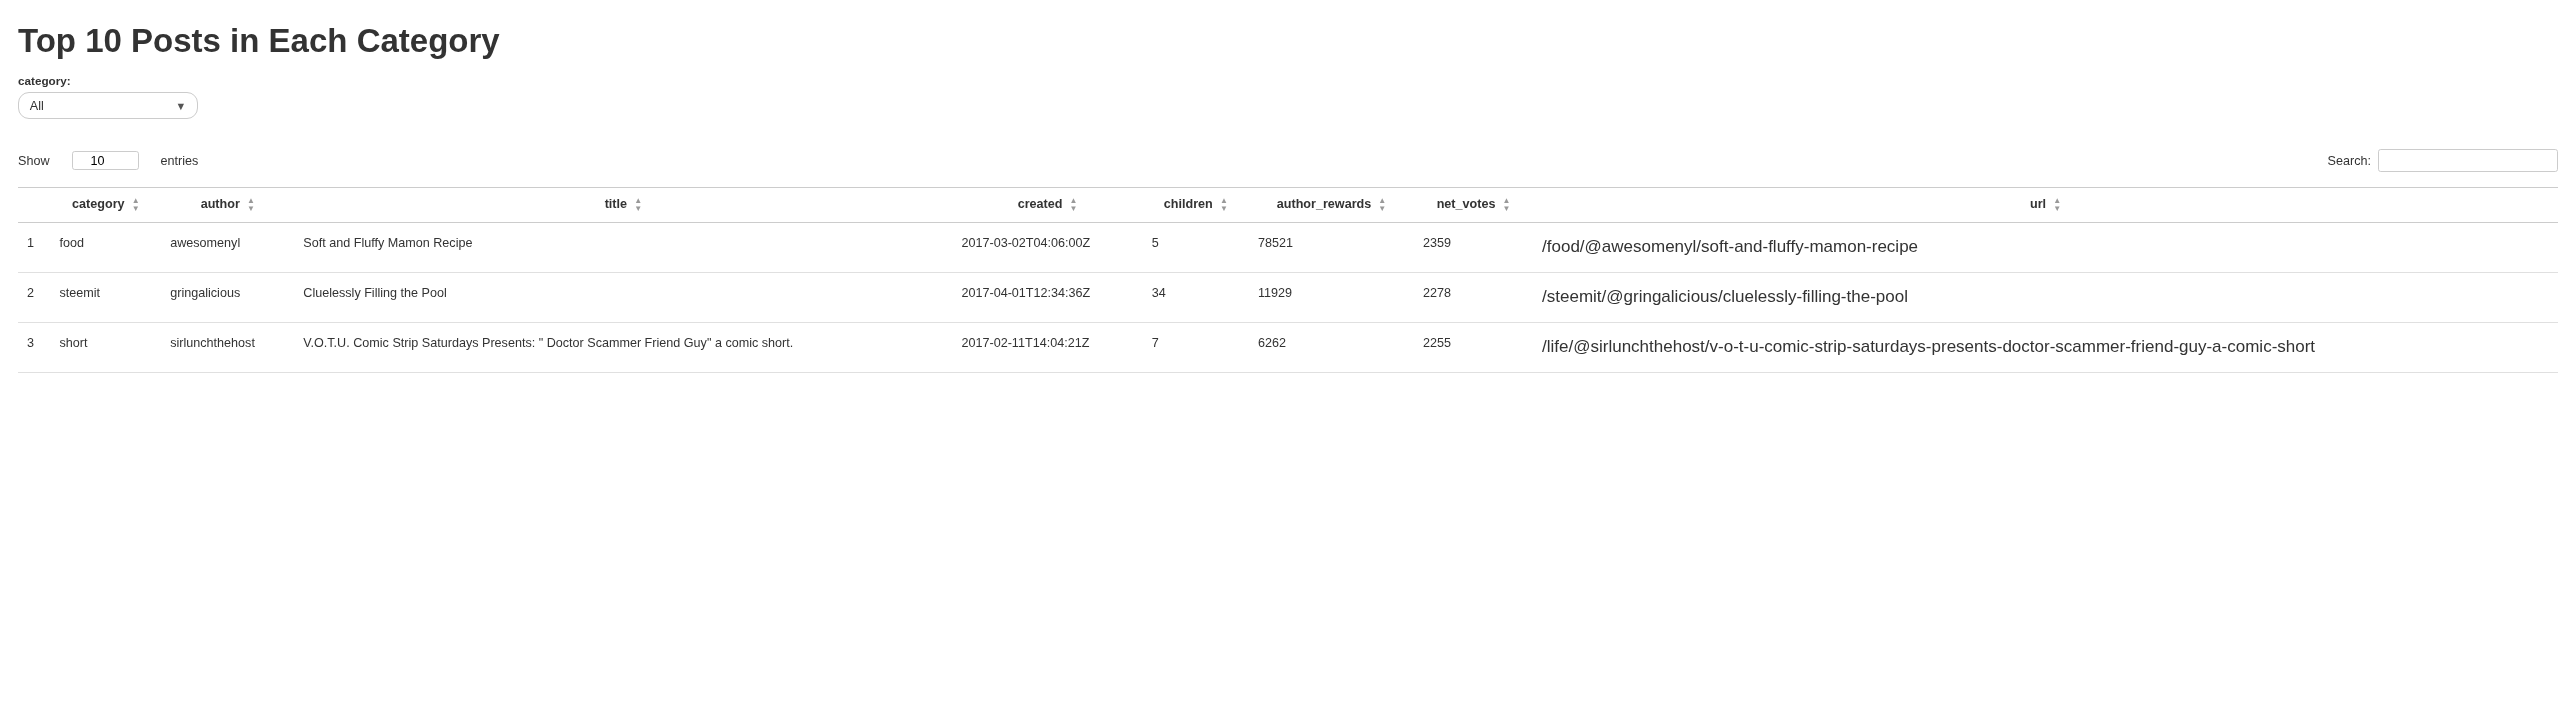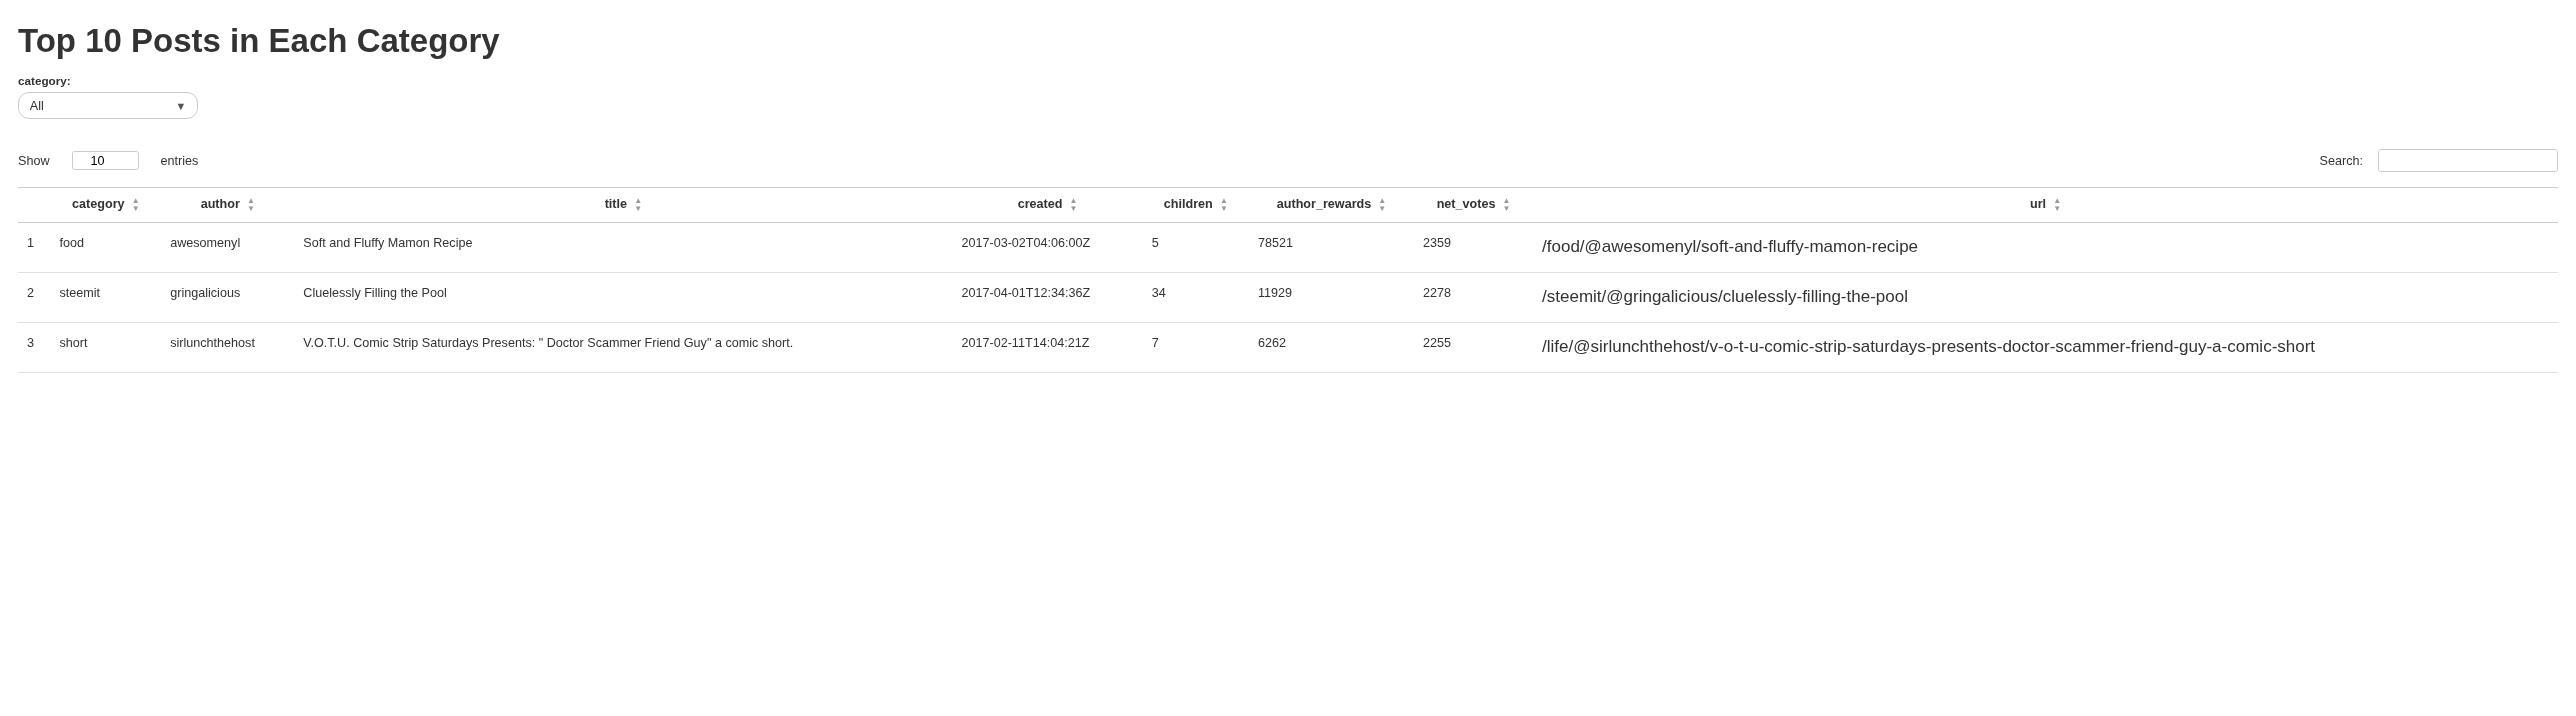--- a/index.html
+++ b/index.html
@@ -69,21 +69,21 @@
       border-radius: 2.7px;
       padding: 1.8px 3.6px;
       font-size: 12.6px;
       width: 67px;
       text-align: center;
     }
 
     .search-row {
       display: flex;
       align-items: center;
-      gap: 15px;
+      gap: 7px;
       font-size: 12.6px;
     }
 
     .search-input {
       border: 0.9px solid #ccc;
       border-radius: 2.7px;
       padding: 3.6px 7.2px;
       font-size: 12.6px;
       width: 180px;
     }

